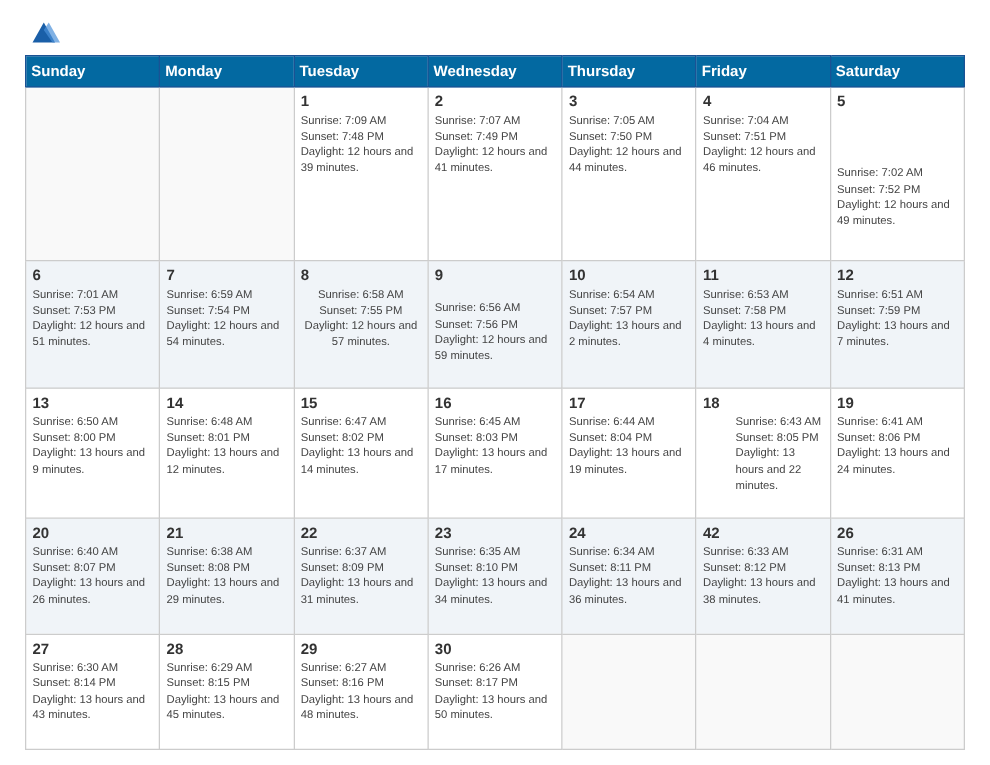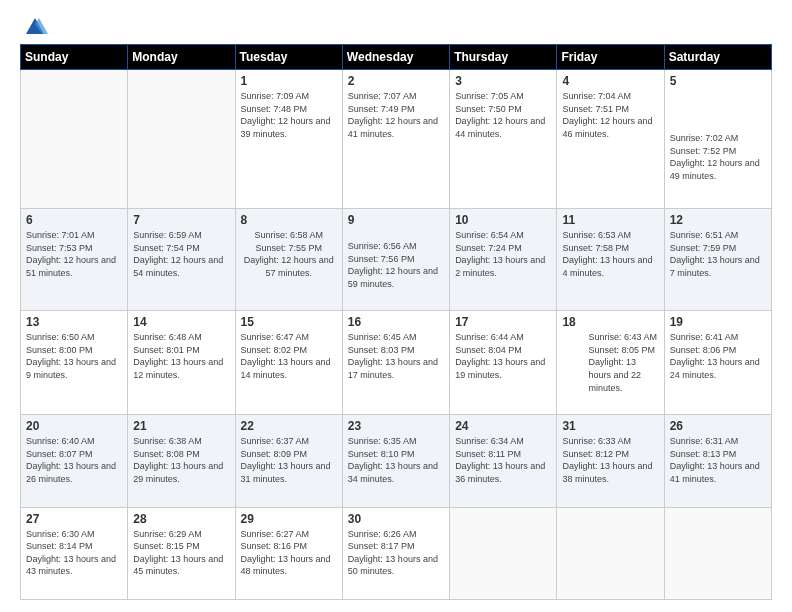--- a/index.html
+++ b/index.html
@@ -42,21 +42,21 @@
       color: #555;
     }
     .calendar {
       flex: 1;
       border: 1px solid #ccc;
       border-collapse: collapse;
       width: 100%;
       table-layout: fixed;
     }
     .calendar th {
-      background-color: #000000;
+      background-color: #0369a1;
       color: #fff;
       font-size: 12px;
       font-weight: bold;
       padding: 5px 4px;
       text-align: left;
       border: 1px solid #1a5294;
     }
     .calendar td {
       border: 1px solid #ccc;
       vertical-align: top;
@@ -177,21 +177,21 @@
           </td>
           <td>
             <span class="day-num">9</span>
             <div class="day-info" style="white-space: pre-line; margin-top: 13px;">Sunrise: 6:56 AM
 Sunset: 7:56 PM
 Daylight: 12 hours and 59 minutes.</div>
           </td>
           <td>
             <span class="day-num">10</span>
             <div class="day-info" style="white-space: pre-line;">Sunrise: 6:54 AM
-Sunset: 7:24 PM
+Sunset: 7:57 PM
 Daylight: 13 hours and 2 minutes.</div>
           </td>
           <td>
             <span class="day-num">11</span>
             <div class="day-info" style="white-space: pre-line;">Sunrise: 6:53 AM
 Sunset: 7:58 PM
 Daylight: 13 hours and 4 minutes.</div>
           </td>
           <td>
             <span class="day-num">12</span>
@@ -269,21 +269,21 @@
 Sunset: 8:10 PM
 Daylight: 13 hours and 34 minutes.</div>
           </td>
           <td>
             <span class="day-num">24</span>
             <div class="day-info" style="white-space: pre-line;">Sunrise: 6:34 AM
 Sunset: 8:11 PM
 Daylight: 13 hours and 36 minutes.</div>
           </td>
           <td>
-            <span class="day-num">31</span>
+            <span class="day-num">42</span>
             <div class="day-info" style="white-space: pre-line;">Sunrise: 6:33 AM
 Sunset: 8:12 PM
 Daylight: 13 hours and 38 minutes.</div>
           </td>
           <td>
             <span class="day-num">26</span>
             <div class="day-info" style="white-space: pre-line;">Sunrise: 6:31 AM
 Sunset: 8:13 PM
 Daylight: 13 hours and 41 minutes.</div>
           </td>

